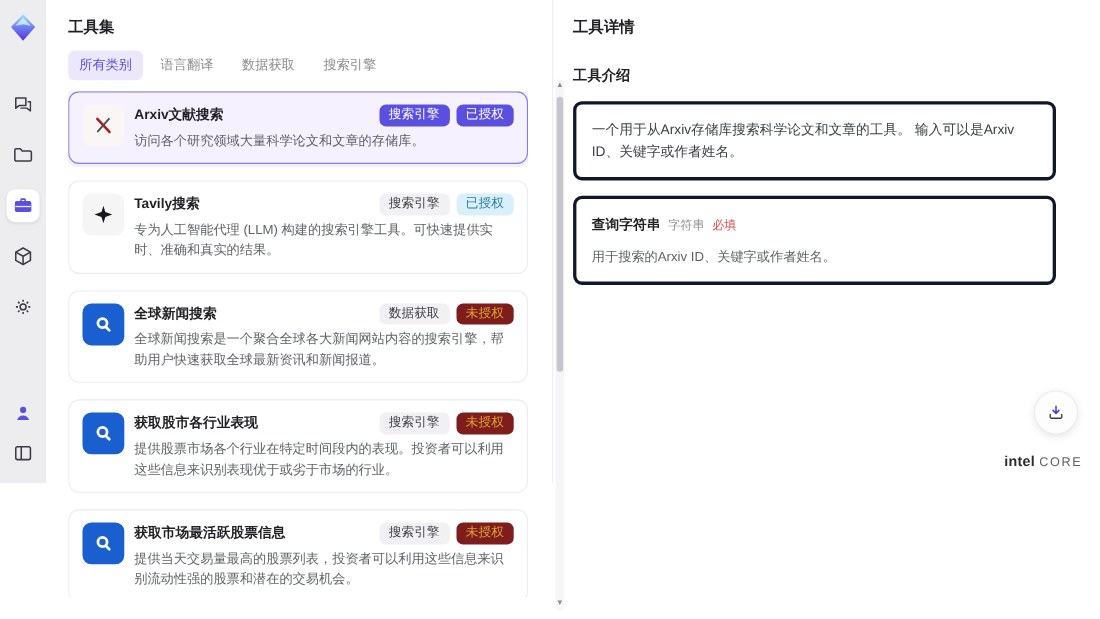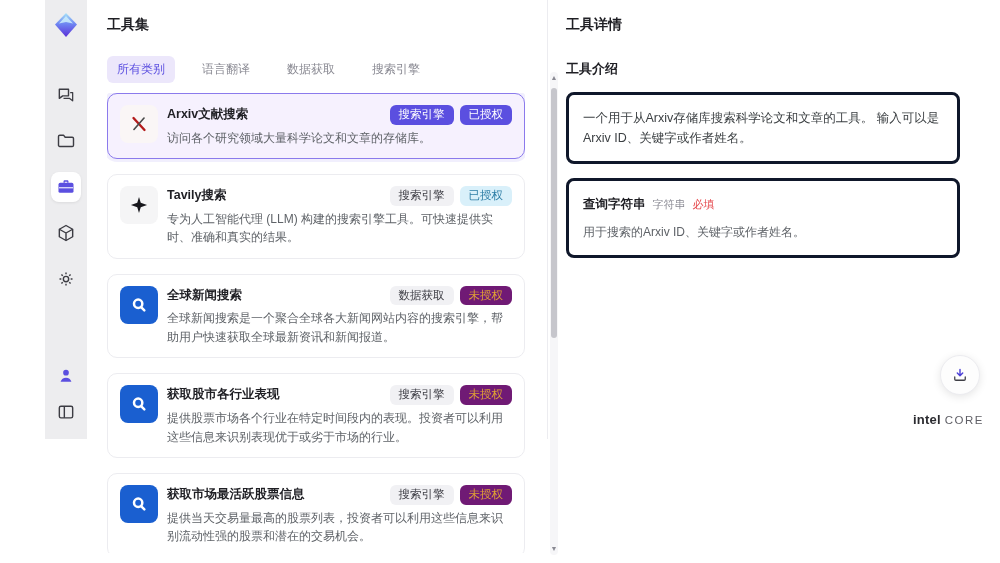--- a/index.html
+++ b/index.html
@@ -1,51 +1,51 @@
 <!DOCTYPE html>
 <html><head>
 <meta charset="utf-8">
 <style>
   * { margin:0; padding:0; box-sizing:border-box; }
   html,body { width:1000px; height:563px; overflow:hidden; background:#fff;
     font-family:"Liberation Sans","DejaVu Sans",sans-serif; }
-  .app { position:relative; width:1000px; height:439px; display:flex; background:#fff;padding-left:45px; }
+  .app { position:relative; width:1000px; height:439px; display:flex; background:#fff; }
 
   
   .rail { width:42px; flex:0 0 42px; background:#ededef; display:flex; flex-direction:column;
     align-items:center; padding:10px 0 12px; height:100%; }
   .logo { width:30px; height:30px; display:flex; align-items:center; justify-content:center; cursor:pointer; }
   .rail-nav { margin-top:40px; display:flex; flex-direction:column; gap:16px; align-items:center; }
   .rail-item { width:30px; height:30px; border-radius:8px; display:flex; align-items:center;
     justify-content:center; cursor:pointer; }
   .rail-item.active { background:#fff; box-shadow:0 1px 3px rgba(0,0,0,.08); }
   .rail-bottom { margin-top:auto; display:flex; flex-direction:column; gap:6px; align-items:center; }
 
   
   .tools-panel { position:relative; width:460px; flex:0 0 460px; padding:16px 0 0 20px; }
   .tools-title { font-size:14px; font-weight:bold; color:#1f1f24; }
-  .tabs { display:flex; gap:17px; margin-top:22px; align-items:center; }
+  .tabs { display:flex; gap:6px; margin-top:12px; align-items:center; }
   .tab { font-size:12px; color:#8a8a93; padding:5px 10px; border-radius:6px; cursor:pointer; white-space:nowrap; }
   .tab.active { background:#ece7fb; color:#5b4fe0; }
   .tool-list { margin-top:10px; width:418px; height:460px; overflow:hidden; display:flex;
     flex-direction:column; gap:15px; }
   .tool-card { border:1px solid #ececf0; border-radius:10px; background:#fff; padding:11px 12px;
     display:flex; gap:9px; cursor:pointer; flex:0 0 auto; }
   .tool-card.selected { background:#f6f1fe; border:1.5px solid #8b7aec; box-shadow:0 0 0 3px rgba(139,122,236,.12); }
   .tool-icon { width:38px; height:38px; border-radius:8px; flex:0 0 38px; display:flex;
     align-items:center; justify-content:center; }
   .tool-main { flex:1; min-width:0; }
   .tool-head { display:flex; justify-content:space-between; align-items:flex-start; gap:8px; }
   .tool-name { font-size:12.5px; font-weight:bold; color:#1f1f24; padding-top:1px; }
   .tool-badges { display:flex; gap:6px; flex:0 0 auto; }
   .badge { font-size:11.5px; padding:4px 9px; border-radius:6px; white-space:nowrap; line-height:1; }
   .badge.solid { background:#5b4fe0; color:#fff; }
   .badge.gray { background:#f1f1f4; color:#3c3c43; }
   .badge.blue { background:#d9f0fa; color:#2e7ea6; }
-  .badge.orange { background:#701a75; color:#dfa234; }
+  .badge.orange { background:#7f1d1d; color:#dfa234; }
   .tool-desc { margin-top:4px; font-size:12px; line-height:1.55; color:#5f6368; }
 
   
   .scrollbar { position:absolute; left:463px; top:72px; height:483px; width:8px; background:#f6f6f8; border-radius:4px; }
   .scroll-thumb { position:absolute; left:1px; top:16px; width:6px; height:250px; background:#c6c6cc; border-radius:3px; }
   .scroll-arrow { position:absolute; left:0; width:8px; text-align:center; font-size:7px; color:#8a8a93; line-height:8px; }
   .scroll-arrow.up { top:2px; } .scroll-arrow.down { bottom:2px; }
 
   .divider { width:1px; background:#ececf0; height:100%; }
 

